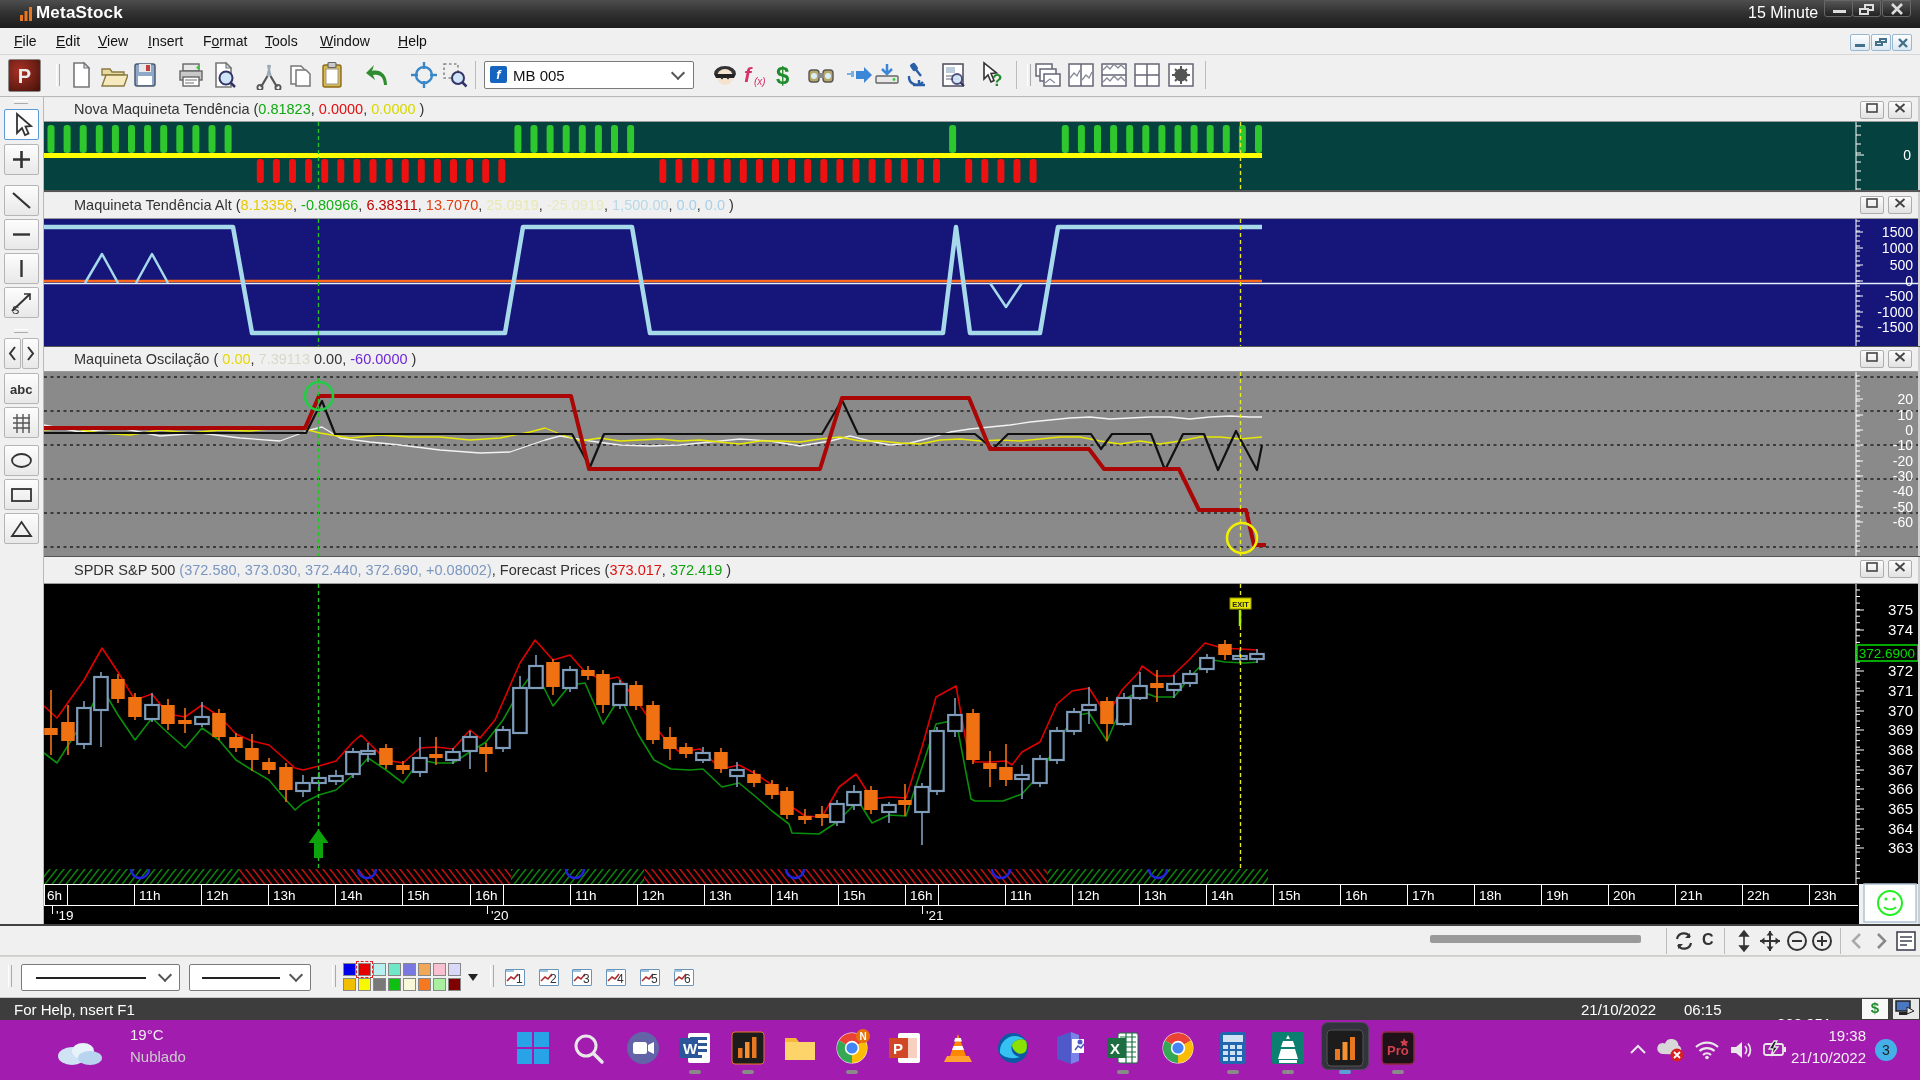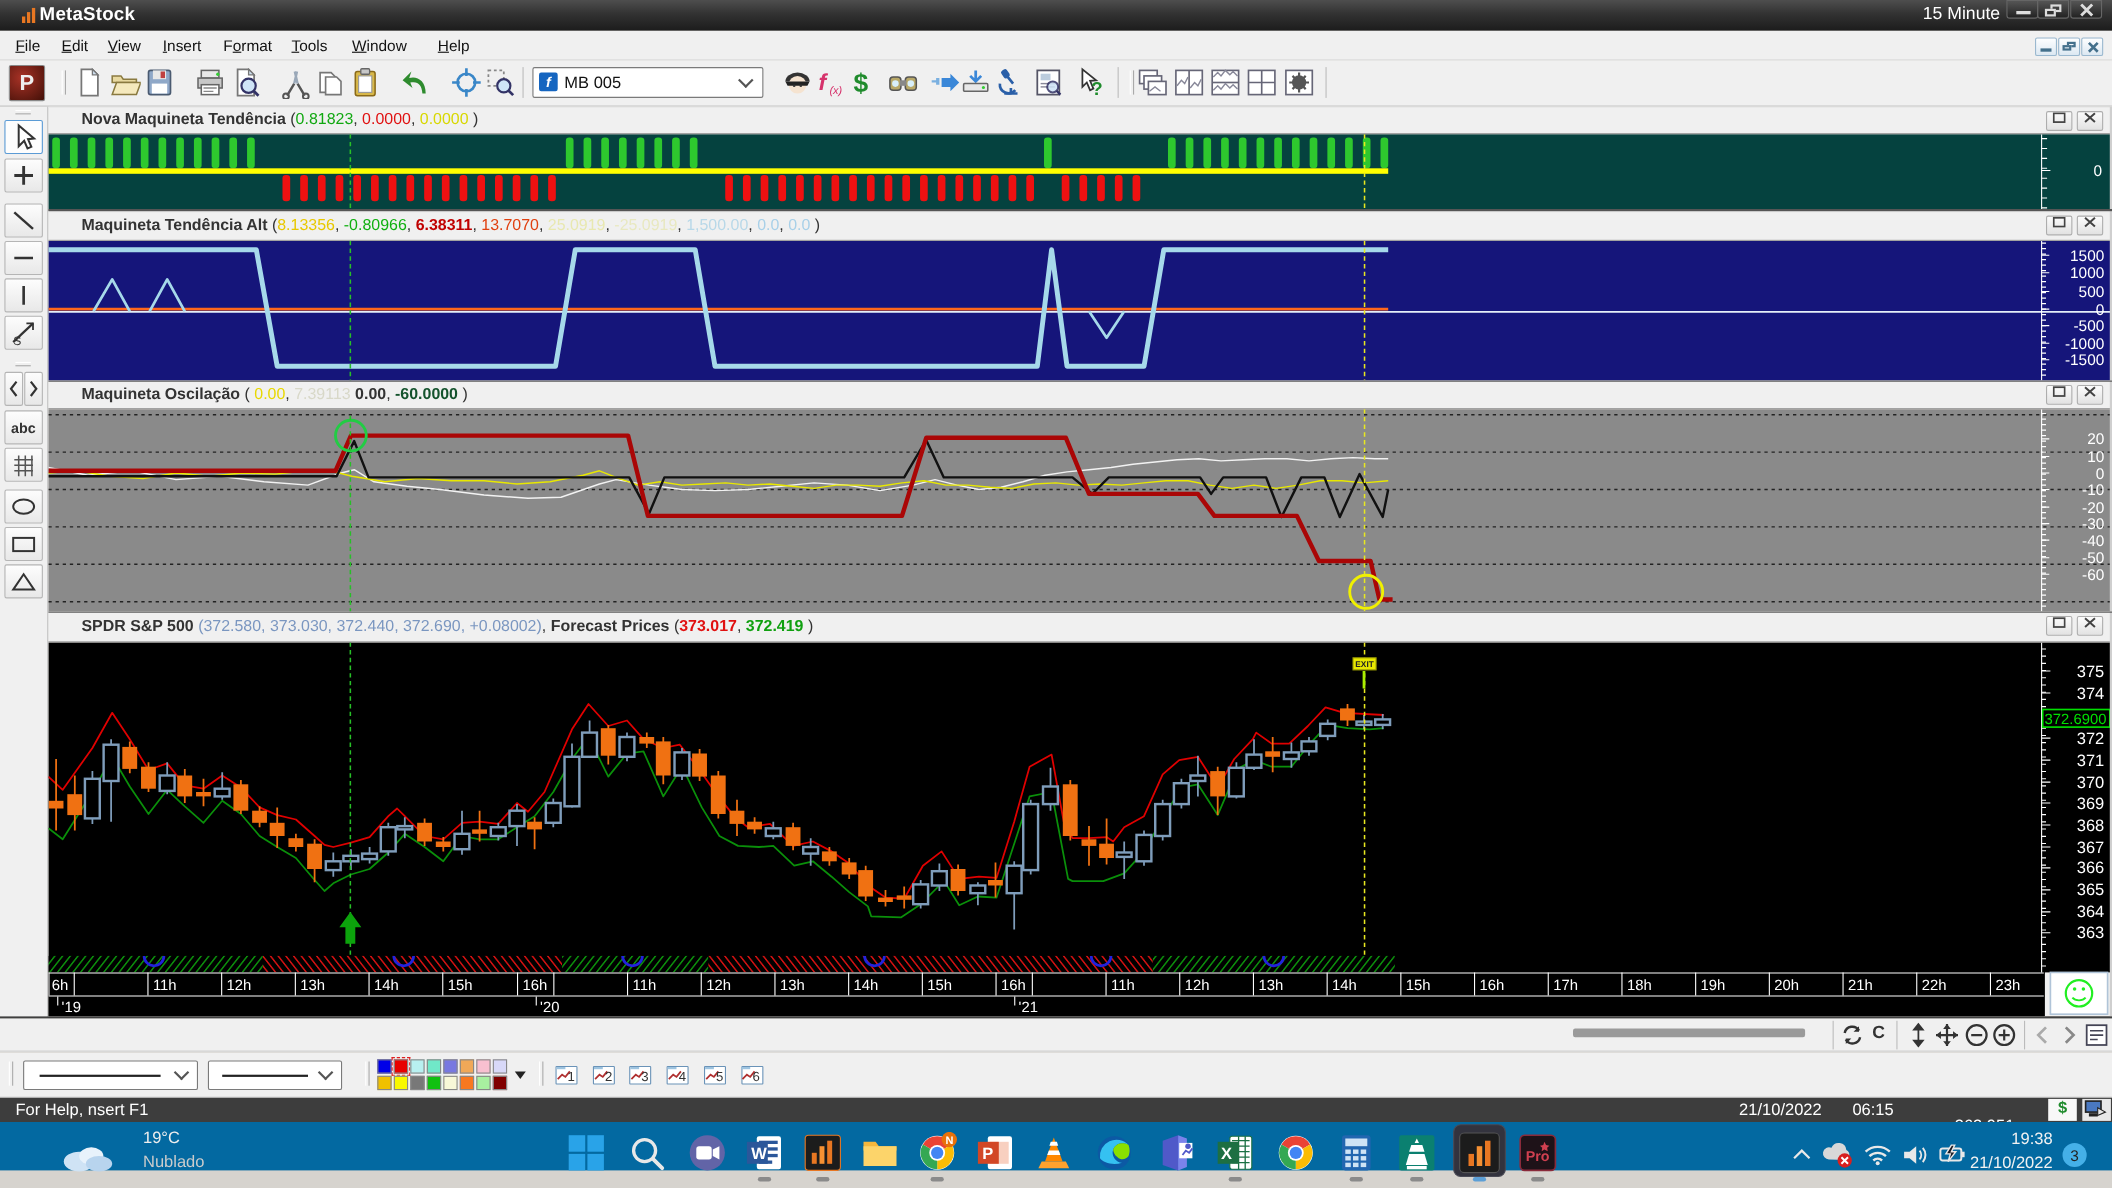--- a/index.html
+++ b/index.html
@@ -6,24 +6,24 @@
 .titlebar{left:0;top:0;width:1920px;height:28px;background:linear-gradient(#4e4e4e,#323232 45%,#1c1c1c);color:#fff}
 .menubar{left:0;top:28px;width:1920px;height:27px;background:#f0f0f0;border-bottom:1px solid #d8d8d8;color:#111;font-size:14px}
 .menubar span{display:inline-block;margin-top:5px}
 .toolbar{left:0;top:55px;width:1920px;height:42px;background:#f0f0f0;border-bottom:1px solid #b9b9b9}
 .tbtn{position:absolute;top:5px;width:30px;height:30px}
 .sep{position:absolute;top:6px;width:1px;height:28px;background:#bbb}
 .grip{position:absolute;top:9px;width:4px;height:22px;border-left:1px solid #fff;border-right:1px solid #aaa}
 .sidebar{left:0;top:97px;width:44px;height:828px;background:#f0f0f0;border-right:1px solid #b9b9b9}
 .sbtn{position:absolute;left:4px;width:35px;height:31px;background:linear-gradient(#fdfdfd,#e8e8e8);border:1px solid #b5b5b5;border-radius:2px}
 .phead{position:absolute;left:44px;width:1876px;background:#f0f0f0;color:#333;font-size:14.5px;border-top:1px solid #e8e8e8;border-bottom:1px solid #9a9a9a}
-.phead b{font-weight:bold;color:inherit}
+.phead b{font-weight:normal;color:inherit}
 .wbtn{position:absolute;width:24px;height:18px;background:linear-gradient(#fcfcfc,#e2e2e2);border:1px solid #adadad;border-radius:2px;text-align:center;line-height:15px;font-size:11px;color:#444}
 .statusbar{left:0;top:998px;width:1920px;height:22px;background:#3d3d3d;color:#fff;font-size:15px}
-.taskbar{left:0;top:1020px;width:1920px;height:44px;background:#0369a1}
+.taskbar{left:0;top:1020px;width:1920px;height:60px;background:#a21caf}
 .tico{position:absolute;top:9px;width:38px;height:38px;border-radius:6px}
 .combo{position:absolute;background:#fff;border:1px solid #7a7a7a;border-radius:2px}
 .chev{position:absolute;width:10px;height:10px;border-right:2px solid #555;border-bottom:2px solid #555;transform:rotate(45deg)}
 </style></head><body>
 <div class="abs titlebar">
     <svg class="abs" style="left:20px;top:7px" width="14" height="14">
       <rect x="0" y="8" width="3" height="6" fill="#e87722"></rect>
       <rect x="4.5" y="4" width="3" height="10" fill="#e87722"></rect>
       <rect x="9" y="0" width="3" height="14" fill="#e87722"></rect>
     </svg>
@@ -267,21 +267,21 @@
 <div class="phead" style="top:97px;height:25px;line-height:23px"><span style="margin-left:30px"><b>Nova Maquineta Tendência</b> (<span style="color:#11a811">0.81823</span>, <span style="color:#e01010">0.0000</span>, <span style="color:#d8d800">0.0000</span> )</span><div class="wbtn" style="right:36px;top:3px"><svg width="12" height="10">
         <rect x="1" y="1" width="10" height="8" fill="none" stroke="#444" stroke-width="1.6"></rect>
       </svg></div><div class="wbtn" style="right:8px;top:3px"><svg width="12" height="10">
         <path d="M1.5 1 L10.5 9 M10.5 1 L1.5 9" stroke="#444" stroke-width="1.8"></path>
       </svg></div></div>
 <div class="phead" style="top:192px;height:27px;line-height:25px"><span style="margin-left:30px"><b>Maquineta Tendência Alt</b> (<span style="color:#e8c800">8.13356</span>, <span style="color:#10b010">-0.80966</span>, <span style="color:#c00000"><b>6.38311</b></span>, <span style="color:#e04010">13.7070</span>, <span style="color:#e8e8b0">25.0919</span>, <span style="color:#e8e8c0">-25.0919</span>, <span style="color:#b8d8e8">1,500.00</span>, <span style="color:#a8d0e8">0.0</span>, <span style="color:#a8d0e8">0.0</span> )</span><div class="wbtn" style="right:36px;top:3px"><svg width="12" height="10">
         <rect x="1" y="1" width="10" height="8" fill="none" stroke="#444" stroke-width="1.6"></rect>
       </svg></div><div class="wbtn" style="right:8px;top:3px"><svg width="12" height="10">
         <path d="M1.5 1 L10.5 9 M10.5 1 L1.5 9" stroke="#444" stroke-width="1.8"></path>
       </svg></div></div>
-<div class="phead" style="top:346px;height:26px;line-height:24px"><span style="margin-left:30px"><b>Maquineta Oscilação</b> ( <span style="color:#e8d800">0.00</span>, <span style="color:#d8d8c8">7.39113</span>  <b>0.00</b>, <span style="color:#14532d"><b>-60.0000</b></span> )</span><div class="wbtn" style="right:36px;top:3px"><svg width="12" height="10">
+<div class="phead" style="top:346px;height:26px;line-height:24px"><span style="margin-left:30px"><b>Maquineta Oscilação</b> ( <span style="color:#e8d800">0.00</span>, <span style="color:#d8d8c8">7.39113</span>  <b>0.00</b>, <span style="color:#6d28d9"><b>-60.0000</b></span> )</span><div class="wbtn" style="right:36px;top:3px"><svg width="12" height="10">
         <rect x="1" y="1" width="10" height="8" fill="none" stroke="#444" stroke-width="1.6"></rect>
       </svg></div><div class="wbtn" style="right:8px;top:3px"><svg width="12" height="10">
         <path d="M1.5 1 L10.5 9 M10.5 1 L1.5 9" stroke="#444" stroke-width="1.8"></path>
       </svg></div></div>
 <div class="phead" style="top:556px;height:28px;line-height:26px"><span style="margin-left:30px"><b>SPDR S&amp;P 500</b> <span style="color:#7a96c0">(372.580, 373.030, 372.440, 372.690, +0.08002)</span>, <b>Forecast Prices</b> (<span style="color:#e01010"><b>373.017</b></span>, <span style="color:#10a010"><b>372.419</b></span> )</span><div class="wbtn" style="right:36px;top:3px"><svg width="12" height="10">
         <rect x="1" y="1" width="10" height="8" fill="none" stroke="#444" stroke-width="1.6"></rect>
       </svg></div><div class="wbtn" style="right:8px;top:3px"><svg width="12" height="10">
         <path d="M1.5 1 L10.5 9 M10.5 1 L1.5 9" stroke="#444" stroke-width="1.8"></path>
       </svg></div></div>
 <svg style="position:absolute;left:44px;top:122px" width="1876" height="68" viewBox="44 122 1876 68">

